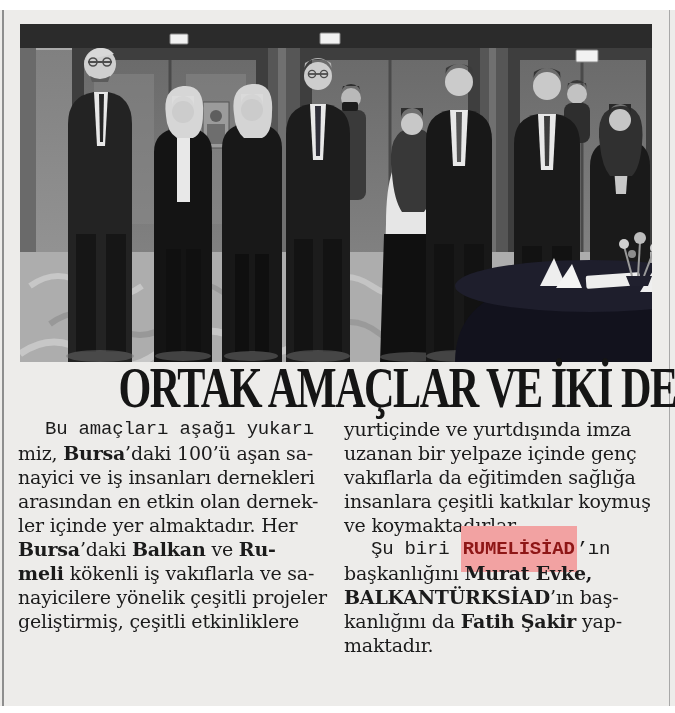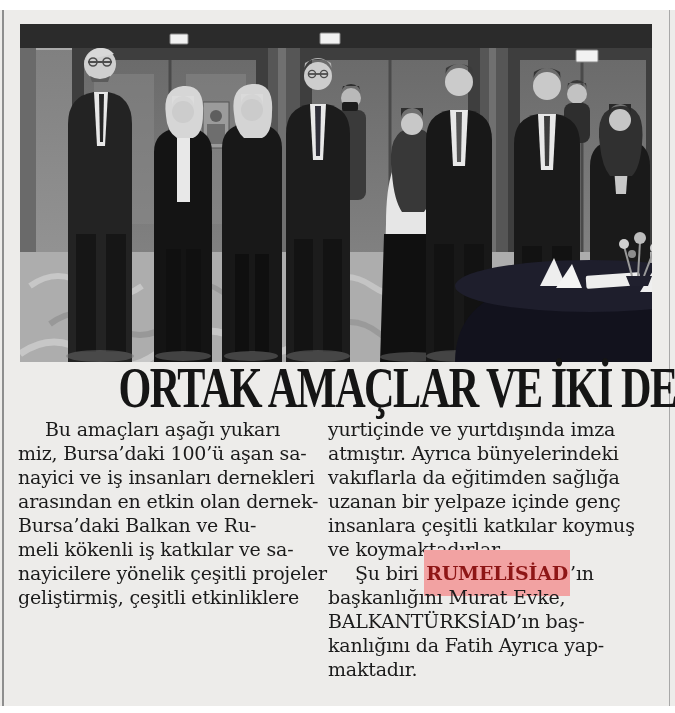--- a/index.html
+++ b/index.html
@@ -32,24 +32,24 @@
     display:inline-block;
     transform:scaleX(.74);
     transform-origin:center center;
   }
   .col{
     position:absolute;top:407px;width:325px;
     font-size:19px;line-height:24px;color:#1b1b1b;
     letter-spacing:-0.2px;
   }
   .col-left{left:18px;}
-  .col-right{left:328px;}
+  .col-right{left:344px;}
   .line{white-space:nowrap;}
-  .line.indent{padding-left:27px;}
-  .b{font-weight:normal;}
+  .line.indent{padding-left:27px;font-family:Liberation Mono, monospace;}
+  .b{font-weight:bold;}
   .hlseg{
     font-weight:bold;
     background:var(--hl-bg,#f2a2a2);
     color:var(--hl-text,#8e1616);
     padding:12px 2px;
   }
 </style>
 </head>
 <body>
 
@@ -254,33 +254,33 @@
     </figure>
 
     <h1 class="headline"><span class="hl-inner">ORTAK AMAÇLAR VE İKİ DERNEK</span></h1>
 
     <div>
       <div class="col col-left">
           <div class="line indent"><span>Bu amaçları aşağı yukarı</span></div>
           <div class="line"><span>miz, </span><span class="b">Bursa</span><span>’daki 100’ü aşan sa-</span></div>
           <div class="line"><span>nayici ve iş insanları dernekleri</span></div>
           <div class="line"><span>arasından en etkin olan dernek-</span></div>
+          <div class="line"><span>ler içinde yer almaktadır. Her</span></div>
           <div class="line"><span class="b">Bursa</span><span>’daki </span><span class="b">Balkan</span><span> ve </span><span class="b">Ru-</span></div>
-          <div class="line"><span class="b">meli</span><span> kökenli iş katkılar ve sa-</span></div>
+          <div class="line"><span class="b">meli</span><span> kökenli iş vakıflarla ve sa-</span></div>
           <div class="line"><span>nayicilere yönelik çeşitli projeler</span></div>
           <div class="line"><span>geliştirmiş, çeşitli etkinliklere</span></div>
         </div>
       <div class="col col-right">
           <div class="line"><span>yurtiçinde ve yurtdışında imza</span></div>
-          <div class="line"><span>atmıştır. Ayrıca bünyelerindeki</span></div>
+          <div class="line"><span>uzanan bir yelpaze içinde genç</span></div>
           <div class="line"><span>vakıflarla da eğitimden sağlığa</span></div>
-          <div class="line"><span>uzanan bir yelpaze içinde genç</span></div>
           <div class="line"><span>insanlara çeşitli katkılar koymuş</span></div>
           <div class="line"><span>ve koymaktadırlar.</span></div>
           <div class="line indent"><span>Şu biri </span><span class="hlseg">RUMELİSİAD</span><span>’ın</span></div>
           <div class="line"><span>başkanlığını </span><span class="b">Murat Evke,</span></div>
           <div class="line"><span class="b">BALKANTÜRKSİAD</span><span>’ın baş-</span></div>
-          <div class="line"><span>kanlığını da </span><span class="b">Fatih Ayrıca</span><span> yap-</span></div>
+          <div class="line"><span>kanlığını da </span><span class="b">Fatih Şakir</span><span> yap-</span></div>
           <div class="line"><span>maktadır.</span></div>
         </div>
     </div>
   </div>
 </div>
 
 </body></html>

